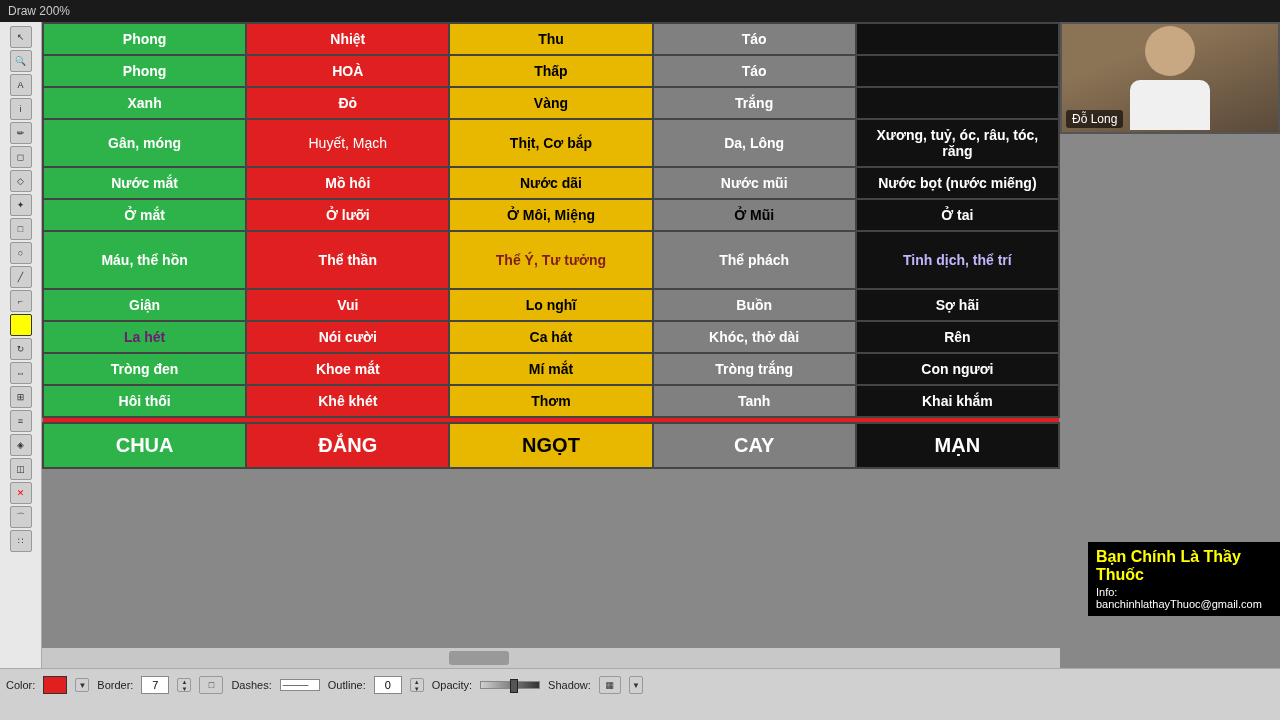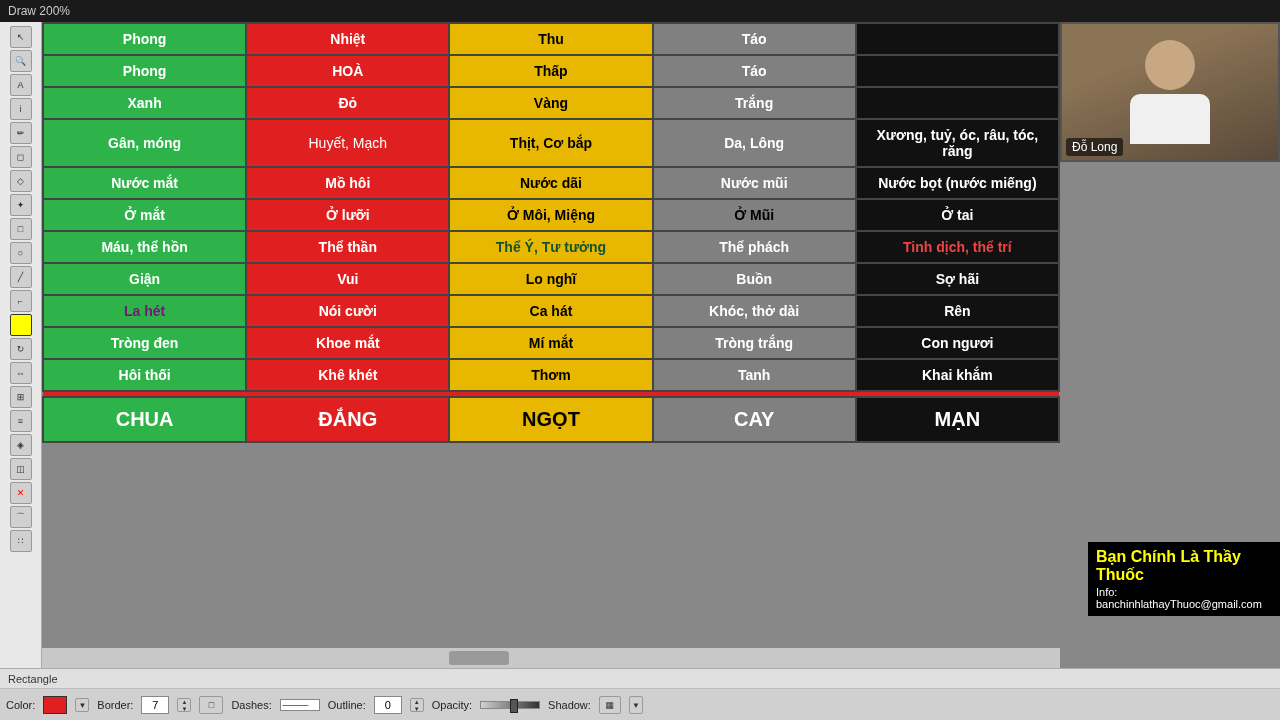--- a/index.html
+++ b/index.html
@@ -108,21 +108,21 @@
       border-radius: 3px;
       margin-left: 40%;
     }
 
     
     .webcam-overlay {
       position: absolute;
       top: 0;
       right: 0;
       width: 220px;
-      height: 140px;
+      height: 112px;
       background: #3b82f6;
       border: 2px solid #555;
       overflow: hidden;
     }
 
     .webcam-person {
       width: 100%;
       height: 100%;
       background: linear-gradient(160deg, #8B7355 30%, #5a4a3a 100%);
       display: flex;
@@ -337,23 +337,23 @@
           <tr>
             <td style="background-color: rgb(45, 179, 74); color: white; border: 2px solid rgb(68, 68, 68); text-align: center; font-weight: bold; font-size: 14px; padding: 7px 3px;">Ở mắt</td>
             <td style="background-color: rgb(224, 32, 32); color: white; border: 2px solid rgb(68, 68, 68); text-align: center; font-weight: bold; font-size: 14px; padding: 7px 3px;">Ở lưỡi</td>
             <td style="background-color: rgb(232, 184, 0); color: black; border: 2px solid rgb(68, 68, 68); text-align: center; font-weight: bold; font-size: 14px; padding: 7px 3px;">Ở Môi, Miệng</td>
             <td style="background-color: rgb(128, 128, 128); color: #000000; border: 2px solid rgb(68, 68, 68); text-align: center; font-weight: bold; font-size: 14px; padding: 7px 3px;">Ở Mũi</td>
             <td style="background-color: rgb(17, 17, 17); color: white; border: 2px solid rgb(68, 68, 68); text-align: center; font-weight: bold; font-size: 14px; padding: 7px 3px;">Ở tai</td>
           </tr>
           <tr>
             <td style="background-color: rgb(45, 179, 74); color: white; border: 2px solid rgb(68, 68, 68); text-align: center; font-weight: bold; font-size: 14px; padding: 7px 3px;">Máu, thể hồn</td>
             <td style="background-color: rgb(224, 32, 32); color: white; border: 2px solid rgb(68, 68, 68); text-align: center; font-weight: bold; font-size: 14px; padding: 7px 3px;">Thể thần</td>
-            <td style="background-color: rgb(232, 184, 0); color: #14532d; border: 2px solid rgb(68, 68, 68); text-align: center; font-weight: bold; font-size: 14px; padding: 7px 3px;">Thể Ý, Tư tưởng</td>
+            <td style="background-color: rgb(232, 184, 0); color: #7f1d1d; border: 2px solid rgb(68, 68, 68); text-align: center; font-weight: bold; font-size: 14px; padding: 20px 3px;">Thể Ý, Tư tưởng</td>
             <td style="background-color: rgb(128, 128, 128); color: white; border: 2px solid rgb(68, 68, 68); text-align: center; font-weight: bold; font-size: 14px; padding: 7px 3px;">Thể phách</td>
-            <td style="background-color: rgb(17, 17, 17); color: #ef4444; border: 2px solid rgb(68, 68, 68); text-align: center; font-weight: bold; font-size: 14px; padding: 7px 18px;">Tinh dịch, thể trí</td>
+            <td style="background-color: rgb(17, 17, 17); color: #c4b5fd; border: 2px solid rgb(68, 68, 68); text-align: center; font-weight: bold; font-size: 14px; padding: 7px 18px;">Tinh dịch, thể trí</td>
           </tr>
           <tr>
             <td style="background-color: rgb(45, 179, 74); color: white; border: 2px solid rgb(68, 68, 68); text-align: center; font-weight: bold; font-size: 14px; padding: 7px 3px;">Giận</td>
             <td style="background-color: rgb(224, 32, 32); color: white; border: 2px solid rgb(68, 68, 68); text-align: center; font-weight: bold; font-size: 14px; padding: 7px 3px;">Vui</td>
             <td style="background-color: rgb(232, 184, 0); color: black; border: 2px solid rgb(68, 68, 68); text-align: center; font-weight: bold; font-size: 14px; padding: 7px 3px;">Lo nghĩ</td>
             <td style="background-color: rgb(128, 128, 128); color: white; border: 2px solid rgb(68, 68, 68); text-align: center; font-weight: bold; font-size: 14px; padding: 7px 3px;">Buồn</td>
             <td style="background-color: rgb(17, 17, 17); color: white; border: 2px solid rgb(68, 68, 68); text-align: center; font-weight: bold; font-size: 14px; padding: 7px 3px; margin-left: 40px;">Sợ hãi</td>
           </tr>
           <tr>
             <td style="background-color: rgb(45, 179, 74); color: #701a75; border: 2px solid rgb(68, 68, 68); text-align: center; font-weight: bold; font-size: 14px; padding: 7px 3px;">La hét</td>
@@ -405,23 +405,20 @@
   <div class="promo-banner">
     <div class="promo-title">
       <span>Bạn Chính Là Thầy Thuốc</span>
     </div>
     <div class="promo-email">Info: banchinhlathayThuoc@gmail.com</div>
   </div>
 
 </div>
 
 <div class="bottom-bar">
-  <div class="status-line">
-    <span>Rectangle</span>
-  </div>
   <div class="toolbar-bottom">
     <span class="tb-label">Color:</span>
     <div class="color-swatch"></div>
     <div class="toolbar-icon" style="width:14px;height:14px;font-size:8px;">▼</div>
 
     <span class="tb-label">Border:</span>
     <input class="tb-input" type="text" value="7" style="">
     <div class="toolbar-icon" style="width:14px;height:14px;font-size:8px;flex-direction:column;gap:1px;">
       <span style="font-size:6px;">▲</span>
         <span style="font-size:6px;">▼</span>

